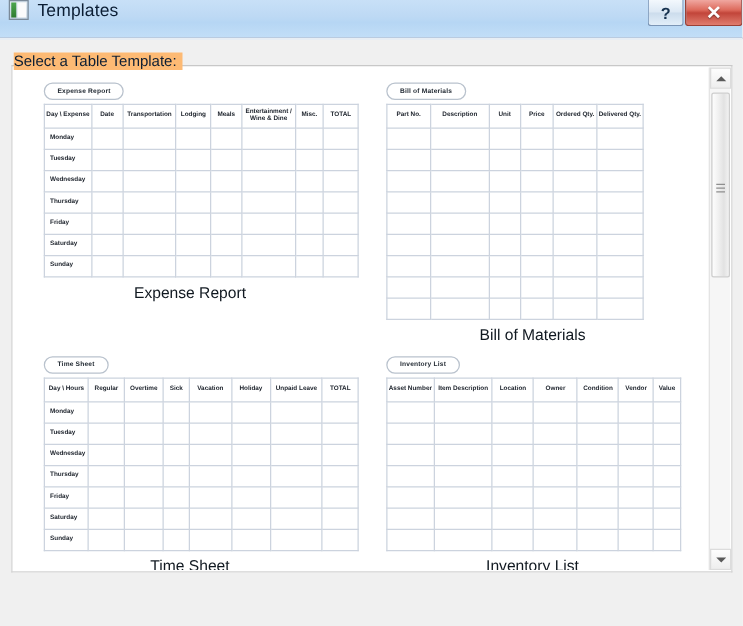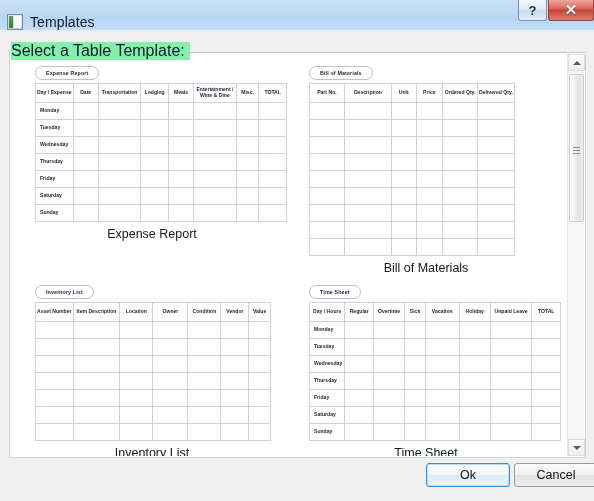--- a/index.html
+++ b/index.html
@@ -19,21 +19,21 @@
     display: flex; flex-direction: column;
   }
 
   
   .titlebar {
     position: relative;
     height: 31px;
     background: linear-gradient(to bottom, #c8e0f7 0%, #bdd9f4 45%, #b6d6f4 60%, #c2def7 100%);
     border-bottom: 1px solid #3c6ba5;
     flex: 0 0 auto;
-    display: flex; align-items: flex-end;
+    display: flex; align-items: flex-start;
   }
   .titlebar::after{
     content:""; position:absolute; left:0; right:0; bottom:-2px; height:2px;
     background:#e8eef4;
   }
   .win-icon {
     width: 16px; height: 16px;
     margin-left: 7px; margin-right: 7px;
     background: linear-gradient(to bottom,#dfe8ef,#c5d3df);
     border: 1px solid #7b8a99;
@@ -80,22 +80,22 @@
     flex: 1 1 auto; position: relative;
     padding: 0;
   }
   .groupbox {
     position: absolute;
     left: 9px; top: 12px; right: 8px; bottom: 43px;
   }
   .group-label {
     position: absolute;
     left: 2px; top: -1px;
-    font-size: 16px; color: #0b1d33;
-    background: #86efac;
+    font-size: 12px; color: #0b1d33;
+    background: #fdba74;
     padding-right: 5px;
     z-index: 3;
     white-space: nowrap;
   }
   .group-frame {
     position: absolute;
     left: 0; top: 9px; right: 0; bottom: 0;
     border: 1px solid #d3d3d3;
     border-top: 1px solid #c8c8c8;
     background: #ffffff;
@@ -455,113 +455,20 @@
                           <td>&nbsp;</td>
                           <td>&nbsp;</td>
                         </tr>
                       </tbody>
                     </table>
                   </div>
                   <div class="tpl-caption">Bill of Materials</div>
                 </div>
                 <div class="tpl-cell">
                   <div class="tpl-thumb">
-                    <div class="tpl-pill">Inventory List</div>
-                    <table class="mini">
-                      <colgroup>
-                        <col style="width: 16%;">
-                        <col style="width: 20%;">
-                        <col style="width: 14%;">
-                        <col style="width: 15%;">
-                        <col style="width: 14%;">
-                        <col style="width: 12%;">
-                        <col style="width: 9%;">
-                      </colgroup>
-                      <thead>
-                        <tr>
-                          <th>Asset Number</th>
-                          <th>Item Description</th>
-                          <th>Location</th>
-                          <th>Owner</th>
-                          <th>Condition</th>
-                          <th>Vendor</th>
-                          <th>Value</th>
-                        </tr>
-                      </thead>
-                      <tbody>
-                        <tr>
-                          <td>&nbsp;</td>
-                          <td>&nbsp;</td>
-                          <td>&nbsp;</td>
-                          <td>&nbsp;</td>
-                          <td>&nbsp;</td>
-                          <td>&nbsp;</td>
-                          <td>&nbsp;</td>
-                        </tr>
-                        <tr>
-                          <td>&nbsp;</td>
-                          <td>&nbsp;</td>
-                          <td>&nbsp;</td>
-                          <td>&nbsp;</td>
-                          <td>&nbsp;</td>
-                          <td>&nbsp;</td>
-                          <td>&nbsp;</td>
-                        </tr>
-                        <tr>
-                          <td>&nbsp;</td>
-                          <td>&nbsp;</td>
-                          <td>&nbsp;</td>
-                          <td>&nbsp;</td>
-                          <td>&nbsp;</td>
-                          <td>&nbsp;</td>
-                          <td>&nbsp;</td>
-                        </tr>
-                        <tr>
-                          <td>&nbsp;</td>
-                          <td>&nbsp;</td>
-                          <td>&nbsp;</td>
-                          <td>&nbsp;</td>
-                          <td>&nbsp;</td>
-                          <td>&nbsp;</td>
-                          <td>&nbsp;</td>
-                        </tr>
-                        <tr>
-                          <td>&nbsp;</td>
-                          <td>&nbsp;</td>
-                          <td>&nbsp;</td>
-                          <td>&nbsp;</td>
-                          <td>&nbsp;</td>
-                          <td>&nbsp;</td>
-                          <td>&nbsp;</td>
-                        </tr>
-                        <tr>
-                          <td>&nbsp;</td>
-                          <td>&nbsp;</td>
-                          <td>&nbsp;</td>
-                          <td>&nbsp;</td>
-                          <td>&nbsp;</td>
-                          <td>&nbsp;</td>
-                          <td>&nbsp;</td>
-                        </tr>
-                        <tr>
-                          <td>&nbsp;</td>
-                          <td>&nbsp;</td>
-                          <td>&nbsp;</td>
-                          <td>&nbsp;</td>
-                          <td>&nbsp;</td>
-                          <td>&nbsp;</td>
-                          <td>&nbsp;</td>
-                        </tr>
-                      </tbody>
-                    </table>
-                  </div>
-                  <div class="tpl-caption">Inventory List</div>
-                </div>
-                <div class="tpl-cell">
-                  <div class="tpl-thumb">
                     <div class="tpl-pill">Time Sheet</div>
                     <table class="mini">
                       <colgroup>
                         <col style="width: 13%;">
                         <col style="width: 11%;">
                         <col style="width: 12%;">
                         <col style="width: 8%;">
                         <col style="width: 13%;">
                         <col style="width: 12%;">
                         <col style="width: 16%;">
@@ -647,20 +554,113 @@
                           <td>&nbsp;</td>
                           <td>&nbsp;</td>
                           <td>&nbsp;</td>
                           <td>&nbsp;</td>
                           <td>&nbsp;</td>
                         </tr>
                       </tbody>
                     </table>
                   </div>
                   <div class="tpl-caption">Time Sheet</div>
+                </div>
+                <div class="tpl-cell">
+                  <div class="tpl-thumb">
+                    <div class="tpl-pill">Inventory List</div>
+                    <table class="mini">
+                      <colgroup>
+                        <col style="width: 16%;">
+                        <col style="width: 20%;">
+                        <col style="width: 14%;">
+                        <col style="width: 15%;">
+                        <col style="width: 14%;">
+                        <col style="width: 12%;">
+                        <col style="width: 9%;">
+                      </colgroup>
+                      <thead>
+                        <tr>
+                          <th>Asset Number</th>
+                          <th>Item Description</th>
+                          <th>Location</th>
+                          <th>Owner</th>
+                          <th>Condition</th>
+                          <th>Vendor</th>
+                          <th>Value</th>
+                        </tr>
+                      </thead>
+                      <tbody>
+                        <tr>
+                          <td>&nbsp;</td>
+                          <td>&nbsp;</td>
+                          <td>&nbsp;</td>
+                          <td>&nbsp;</td>
+                          <td>&nbsp;</td>
+                          <td>&nbsp;</td>
+                          <td>&nbsp;</td>
+                        </tr>
+                        <tr>
+                          <td>&nbsp;</td>
+                          <td>&nbsp;</td>
+                          <td>&nbsp;</td>
+                          <td>&nbsp;</td>
+                          <td>&nbsp;</td>
+                          <td>&nbsp;</td>
+                          <td>&nbsp;</td>
+                        </tr>
+                        <tr>
+                          <td>&nbsp;</td>
+                          <td>&nbsp;</td>
+                          <td>&nbsp;</td>
+                          <td>&nbsp;</td>
+                          <td>&nbsp;</td>
+                          <td>&nbsp;</td>
+                          <td>&nbsp;</td>
+                        </tr>
+                        <tr>
+                          <td>&nbsp;</td>
+                          <td>&nbsp;</td>
+                          <td>&nbsp;</td>
+                          <td>&nbsp;</td>
+                          <td>&nbsp;</td>
+                          <td>&nbsp;</td>
+                          <td>&nbsp;</td>
+                        </tr>
+                        <tr>
+                          <td>&nbsp;</td>
+                          <td>&nbsp;</td>
+                          <td>&nbsp;</td>
+                          <td>&nbsp;</td>
+                          <td>&nbsp;</td>
+                          <td>&nbsp;</td>
+                          <td>&nbsp;</td>
+                        </tr>
+                        <tr>
+                          <td>&nbsp;</td>
+                          <td>&nbsp;</td>
+                          <td>&nbsp;</td>
+                          <td>&nbsp;</td>
+                          <td>&nbsp;</td>
+                          <td>&nbsp;</td>
+                          <td>&nbsp;</td>
+                        </tr>
+                        <tr>
+                          <td>&nbsp;</td>
+                          <td>&nbsp;</td>
+                          <td>&nbsp;</td>
+                          <td>&nbsp;</td>
+                          <td>&nbsp;</td>
+                          <td>&nbsp;</td>
+                          <td>&nbsp;</td>
+                        </tr>
+                      </tbody>
+                    </table>
+                  </div>
+                  <div class="tpl-caption">Inventory List</div>
                 </div>
               </div>
 
           </div>
         </div>
 
         <div class="vscroll">
           <div class="vs-btn up">
             <div class="arrow-up"></div>
           </div>
@@ -672,19 +672,15 @@
             </div>
           </div>
           <div class="vs-btn down">
             <div class="arrow-dn"></div>
           </div>
         </div>
 
       </div>
     </div>
 
-    <div class="footer">
-      <div class="btn btn-ok">Ok</div>
-      <div class="btn btn-cancel">Cancel</div>
-    </div>
 
   </div>
 </div>
 
 </body></html>

